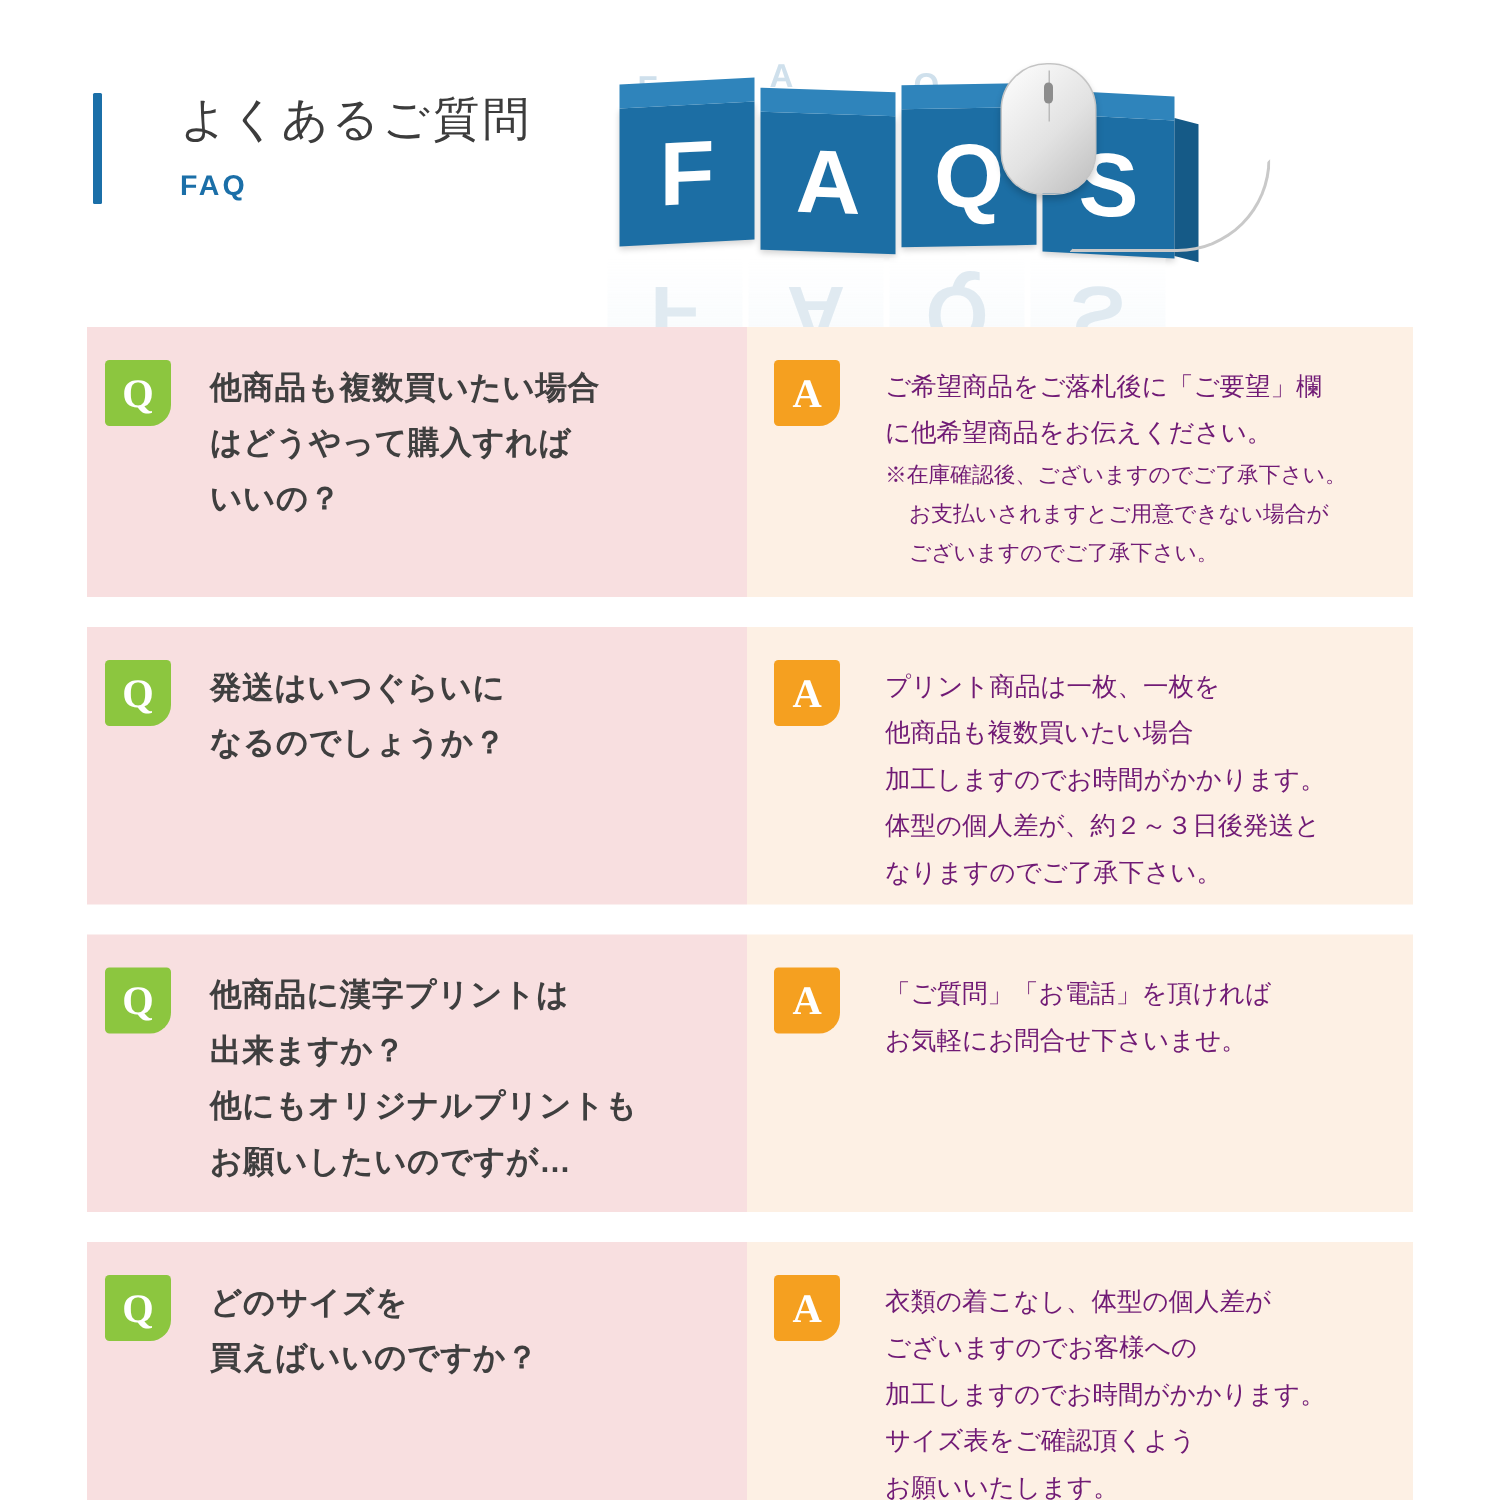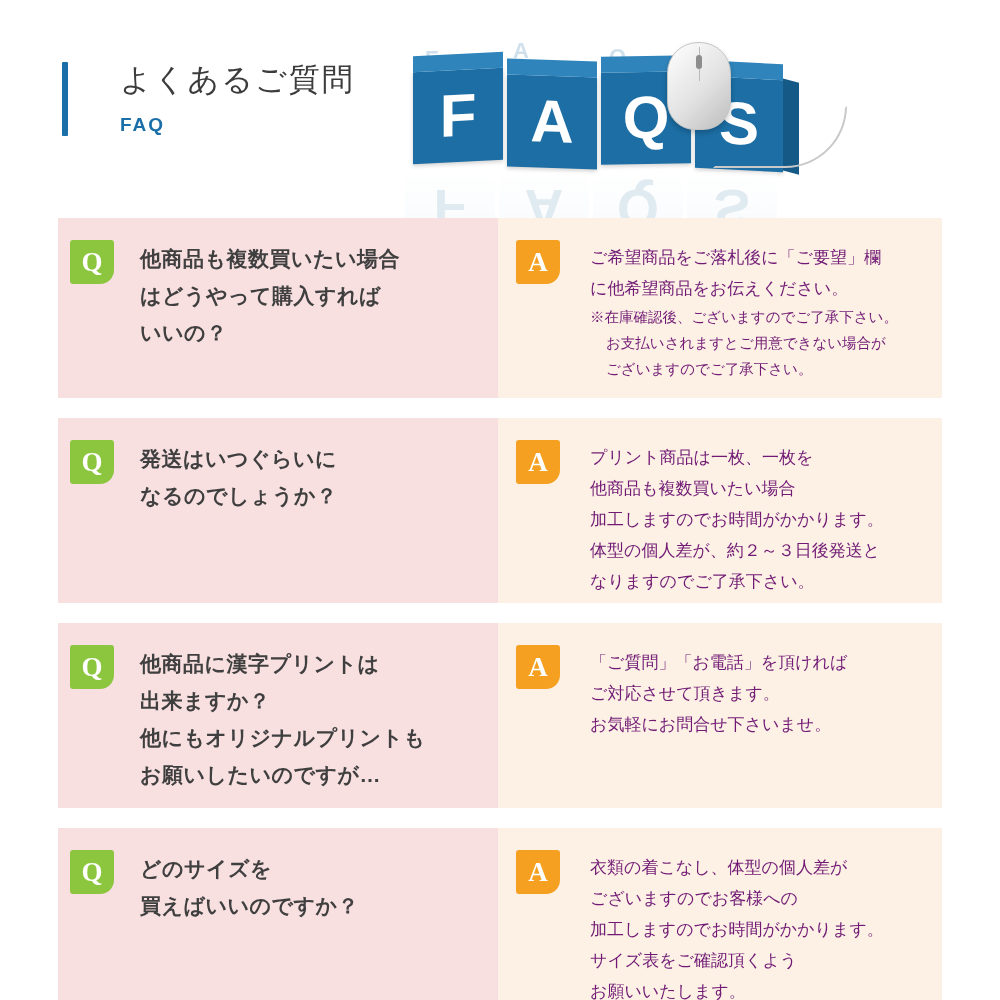--- a/index.html
+++ b/index.html
@@ -361,21 +361,20 @@
     <div class="badge badge-q">Q</div>
     <div class="badge badge-a">A</div>
     <div class="q-text">
       <span class="line">他商品に漢字プリントは</span>
       <span class="line">出来ますか？</span>
       <span class="line">他にもオリジナルプリントも</span>
       <span class="line">お願いしたいのですが…</span>
     </div>
     <div class="a-text">
       <span class="line">「ご質問」「お電話」を頂ければ</span>
-      <span class="line">ご対応させて頂きます。</span>
       <span class="line">お気軽にお問合せ下さいませ。</span>
     </div>
   </div>
 
   <div class="faq-row" style="height:172px;">
     <div class="q-panel"></div>
     <div class="q-arrow" style="border-top-width:86px;border-bottom-width:86px;"></div>
     <div class="a-panel"></div>
     <div class="badge badge-q">Q</div>
     <div class="badge badge-a">A</div>

